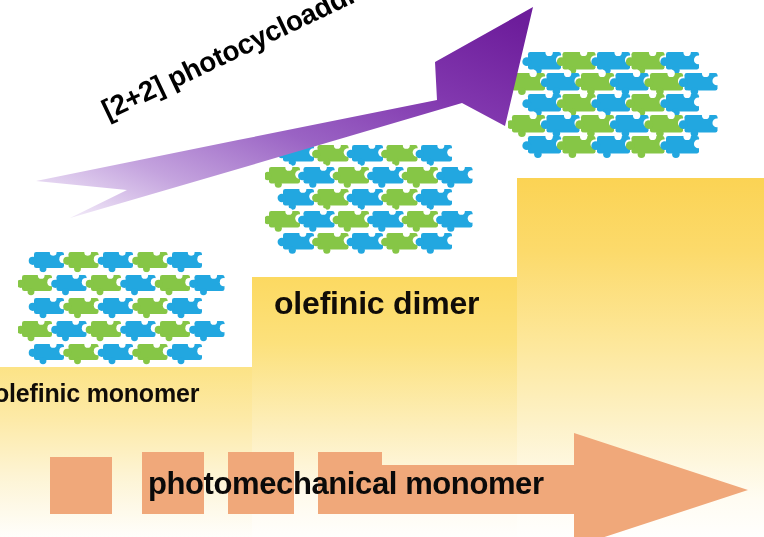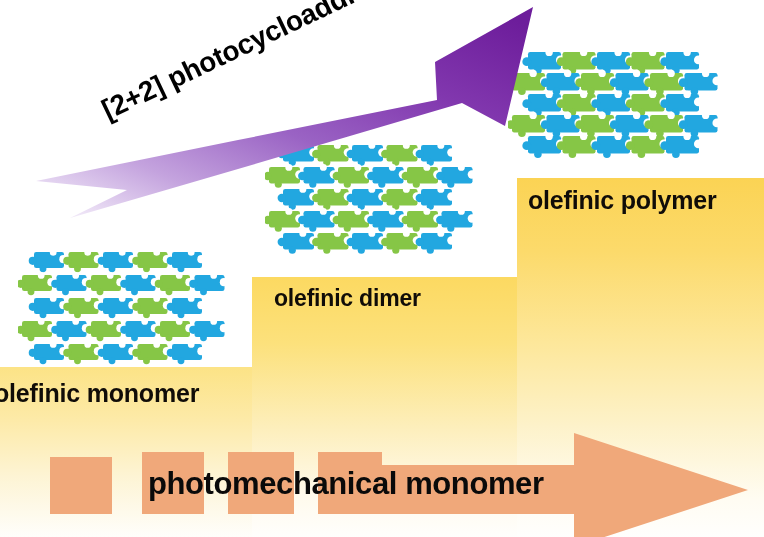--- a/index.html
+++ b/index.html
@@ -29,21 +29,21 @@
   
   .caption{
     position:absolute;
     font-family:"Liberation Sans",sans-serif;
     font-weight:bold;
     color:#100c08;
     white-space:nowrap;
     letter-spacing:-0.2px;
   }
   #caption-monomer{ left:-6px;  top:379px; font-size:25px; }
-  #caption-dimer  { left:274px; top:285px; font-size:23px; }
+  #caption-dimer  { left:274px; top:285px; font-size:32px; }
   #caption-polymer{ left:528px; top:186px; font-size:25px; }
 
   
   #purple-arrow{
     position:absolute;left:0;top:0;width:764px;height:537px;
     pointer-events:none;
   }
 
   #reaction-label{
     position:absolute;
@@ -693,15 +693,14 @@
       <rect x="228" y="452" width="66" height="62"></rect>
       <rect x="318" y="452" width="64" height="62"></rect>
     </g>
     <polygon points="376,452 376,465 574,465 574,433 748,490 574,547 574,514 376,514" fill="#f0a87a"></polygon>
   </svg>
 
   <div id="motions-label">photomechanical monomer</div>
 
   <div class="caption" id="caption-monomer">olefinic monomer</div>
   <div class="caption" id="caption-dimer">olefinic dimer</div>
-  <div class="caption" id="caption-polymer">olefinic polymer</div>
 
 </div>
 
 </body></html>

